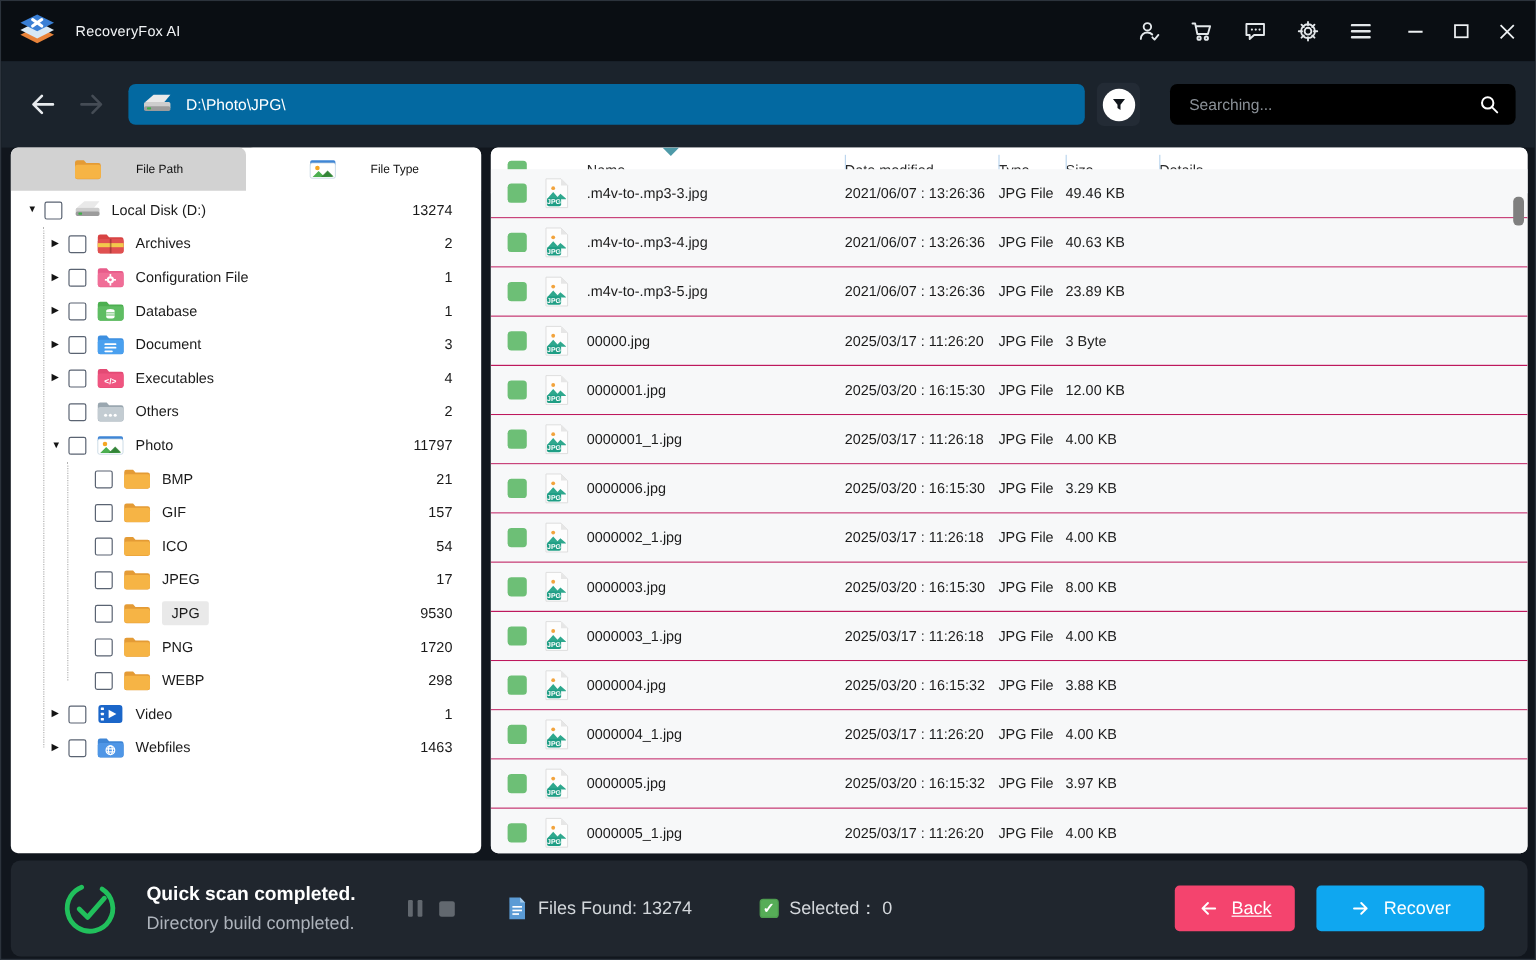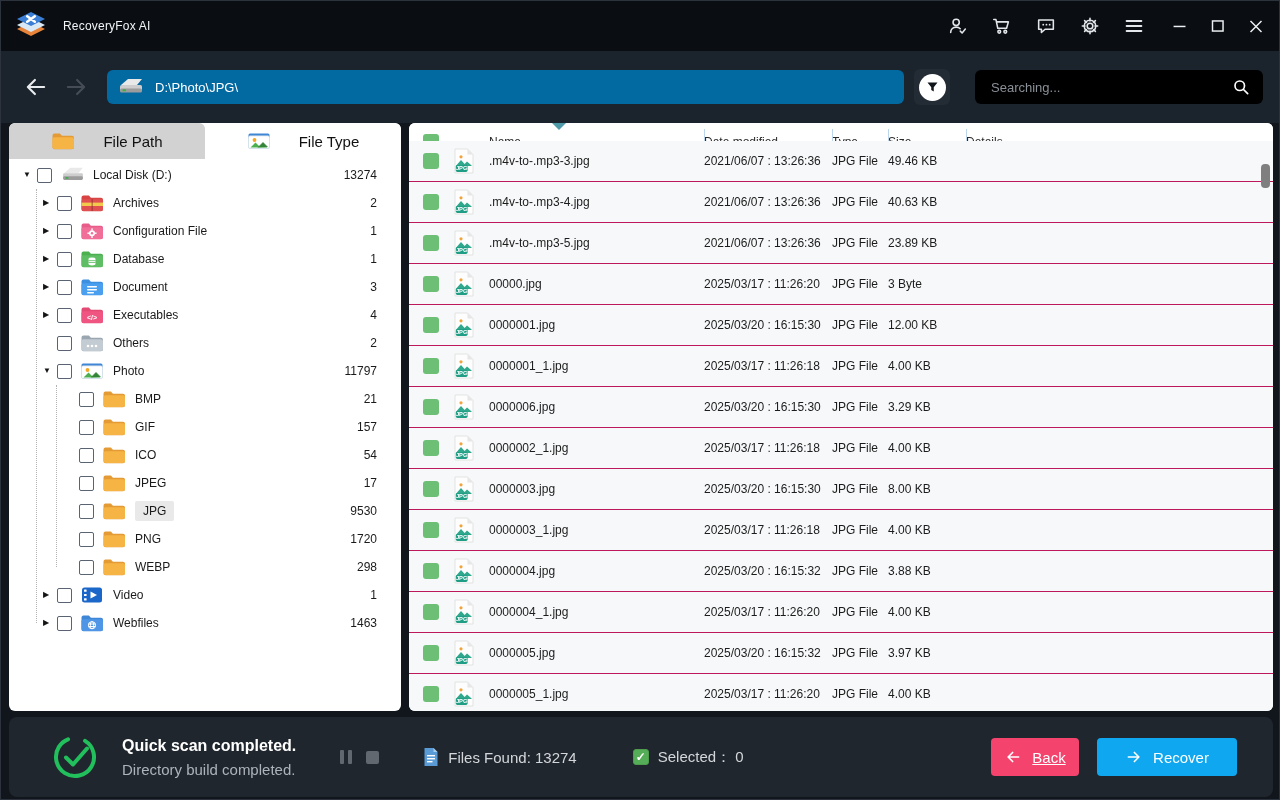--- a/index.html
+++ b/index.html
@@ -25,21 +25,21 @@
   .filter-btn{width:36px;height:36px;margin-left:10px;background:#232b35;border-radius:6px;display:grid;place-items:center;cursor:pointer;}
   .filter-circle{width:27px;height:27px;background:#fff;border-radius:50%;display:grid;place-items:center;}
   .searchbox{margin-left:auto;margin-right:16px;width:288px;height:34px;background:#000;border-radius:6px;display:flex;align-items:center;}
   .searchbox input{flex:1;background:transparent;border:none;outline:none;color:#cfd3d8;font-size:13px;padding:0 8px 0 16px;font-family:"Liberation Sans",sans-serif;}
   .searchbox input::placeholder{color:#8a9097;}
   .search-ico{margin-right:12px;display:flex;cursor:pointer;}
 
   
   .sidebar{position:absolute;left:8px;top:122px;width:392px;height:588px;background:#fff;border-radius:6px;overflow:hidden;}
   .tabs{display:flex;height:36px;}
-  .tab{flex:1;display:flex;align-items:center;justify-content:center;gap:28px;font-size:15px;color:#111;cursor:pointer;background:#fff;border-radius:6px 6px 0 0;}
+  .tab{flex:1;display:flex;align-items:center;justify-content:center;gap:28px;font-size:10px;color:#111;cursor:pointer;background:#fff;border-radius:6px 6px 0 0;}
   .tab.active{background:#d2d2d2;}
   .tab .ticon{display:flex;}
   .tree{position:relative;padding-top:2px;font-size:12px;}
   .spine{position:absolute;width:0;border-left:1px dotted #b3b3b3;z-index:0;}
   .spine1{left:27px;top:30px;height:434px;}
   .spine2{left:47px;top:226px;height:182px;}
   .tree-row{height:28px;display:flex;align-items:center;position:relative;z-index:1;cursor:pointer;}
   .tree-row.lvl0{padding-left:14px;}
   .tree-row.lvl1{padding-left:34px;}
   .tree-row.lvl2{padding-left:56px;}
@@ -71,21 +71,21 @@
   .st-title{color:#fff;font-size:16px;font-weight:bold;}
   .st-sub{color:#adb3bb;font-size:15px;}
   .ctl-pause{margin-left:44px;display:flex;gap:4px;cursor:pointer;}
   .ctl-pause i{width:4px;height:14px;background:#62686f;border-radius:1px;}
   .ctl-stop{margin-left:14px;width:13px;height:13px;background:#62686f;border-radius:2px;cursor:pointer;}
   .found{margin-left:44px;display:flex;align-items:center;gap:9px;color:#d3d7db;font-size:15px;}
   .selwrap{margin-left:56px;display:flex;align-items:center;gap:9px;color:#d3d7db;font-size:15px;}
   .sel-cb{width:16px;height:16px;background:#56ad57;border:1px solid #4e9d4f;border-radius:3px;color:#fff;font-size:12px;font-weight:bold;display:grid;place-items:center;box-sizing:border-box;cursor:pointer;}
   .btns{margin-left:auto;margin-right:36px;display:flex;gap:18px;}
   .btn{height:38px;border:none;border-radius:4px;color:#fff;font-size:15px;display:flex;align-items:center;justify-content:center;gap:10px;cursor:pointer;font-family:"Liberation Sans",sans-serif;}
-  .btn-back{width:88px;background:#f4446e;text-decoration:underline;}
+  .btn-back{width:100px;background:#f4446e;text-decoration:underline;}
   .btn-recover{width:140px;background:#0fa7f0;}
 </style>
 </head>
 <body>
 
 <div class="window">
 
   <header class="titlebar">
     <span class="logo">
       <svg width="34" height="32" viewBox="0 0 34 32">

